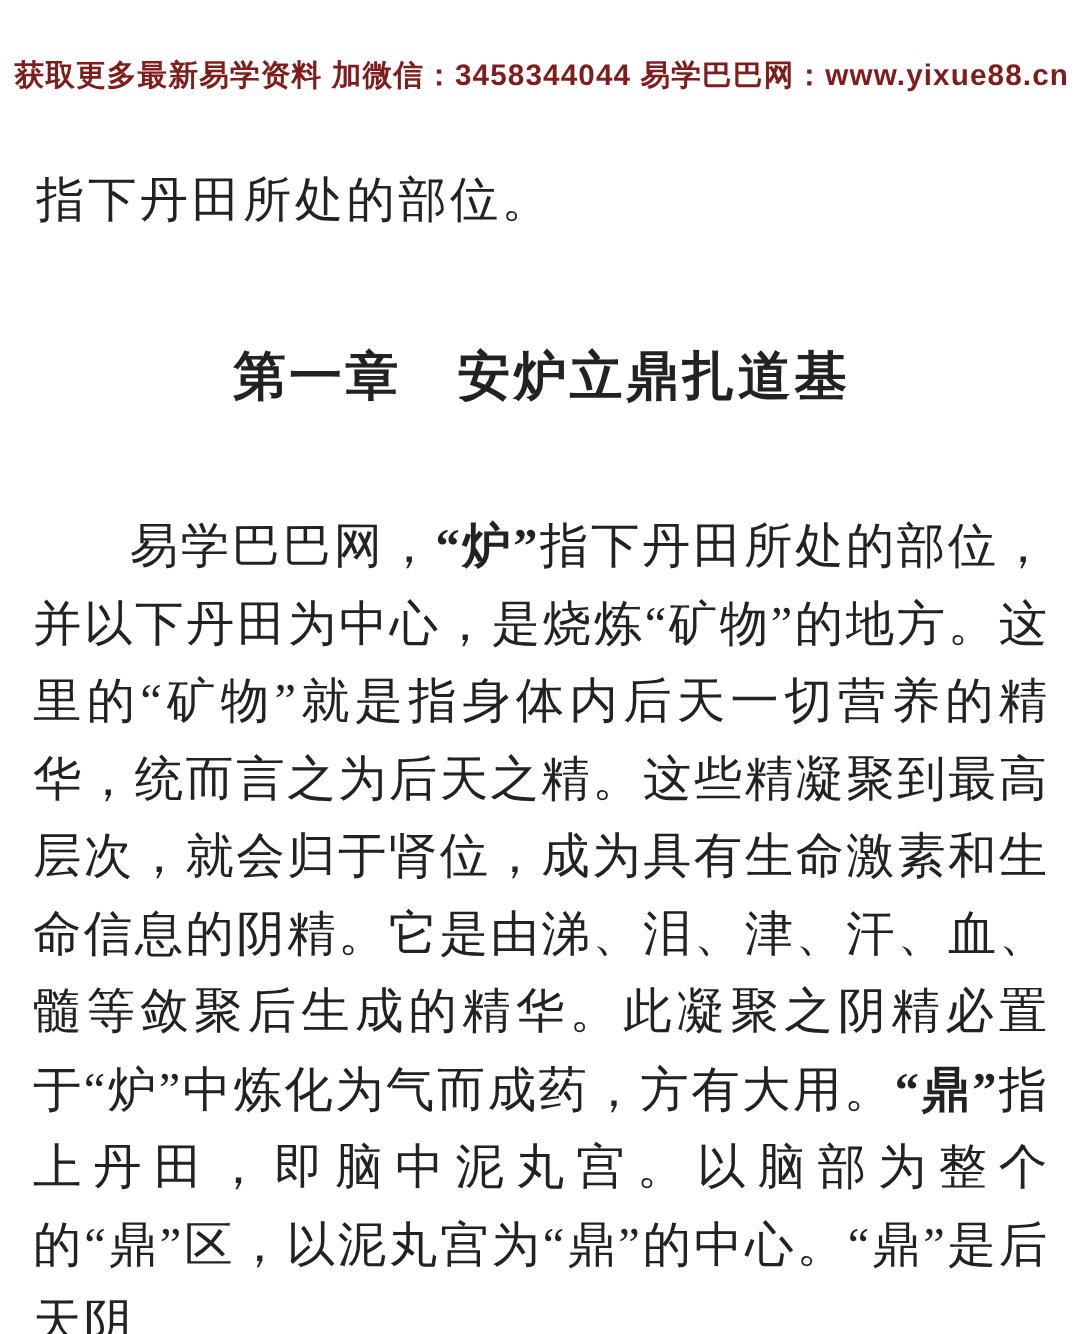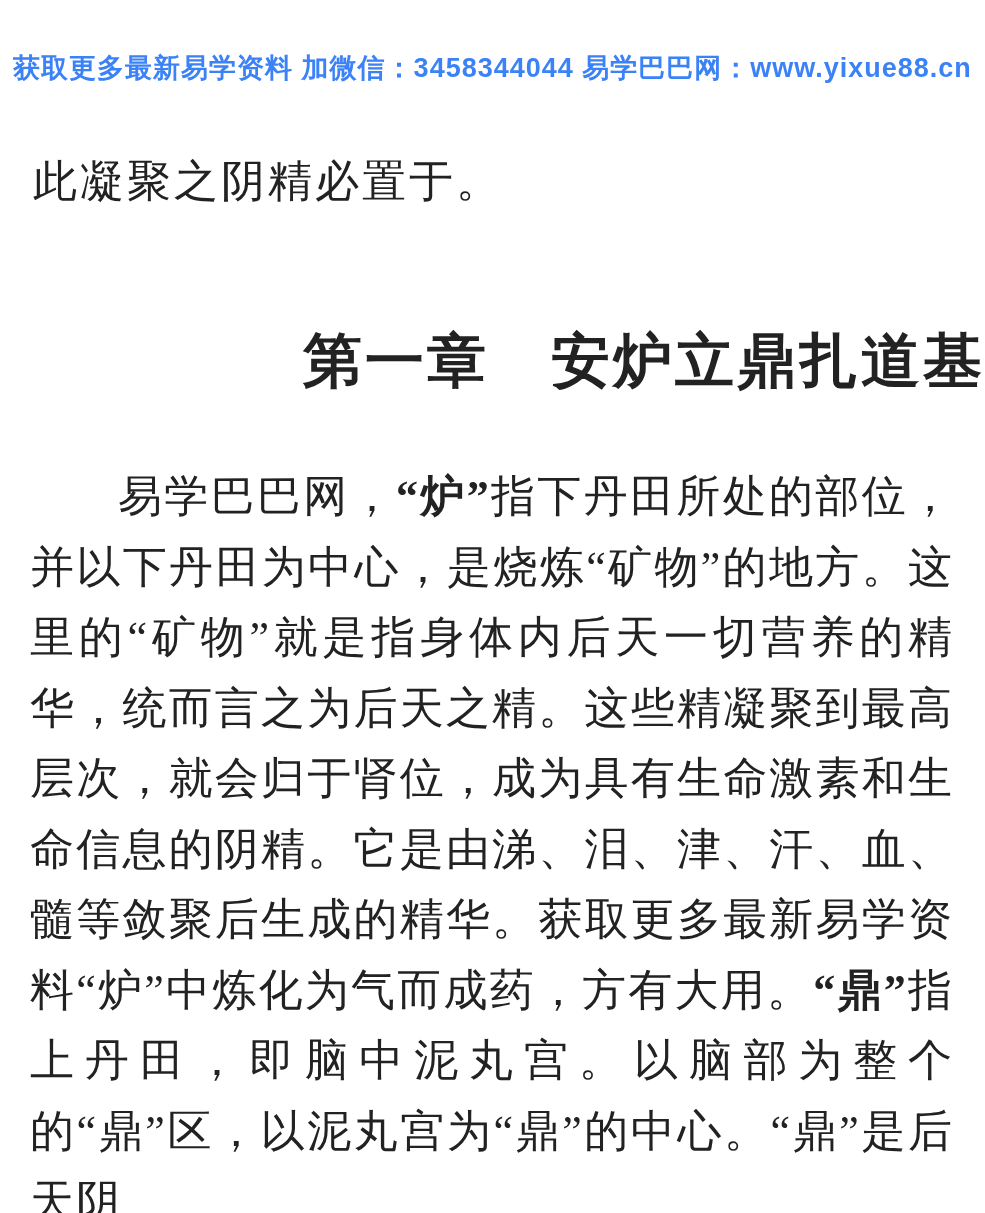--- a/index.html
+++ b/index.html
@@ -32,26 +32,26 @@
     position: absolute;
     top: 152px;
     left: 33px;
     margin: 0;
     font-size: 44px;
     letter-spacing: 3px;
     font-weight: 400;
   }
   .chapter-title {
     position: absolute;
-    top: 322px;
+    top: 310px;
     left: 0;
     width: 100%;
     margin: 0;
-    text-align: right;
-    font-size: 59px;
+    text-align: center;
+    font-size: 48px;
     font-weight: 700;
     letter-spacing: 3px;
     white-space: nowrap;
   }
   .body-paragraph {
     position: absolute;
     top: 462px;
     left: 30px;
     width: 924px;
     margin: 0;
@@ -65,23 +65,23 @@
   }
   .body-paragraph .bold {
     font-weight: 700;
   }
 </style>
 </head>
 <body>
 
 <div class="page" style="color: rgb(34, 34, 34);">
 
-  <div class="watermark-header" style="color: #3b82f6;">
+  <div class="watermark-header" style="color: #7f1d1d;">
     <span>获取更多最新易学资料 加微信：3458344044 易学巴巴网：www.yixue88.cn</span>
   </div>
 
-  <p class="intro-line">此凝聚之阴精必置于。</p>
+  <p class="intro-line">指下丹田所处的部位。</p>
 
   <h1 class="chapter-title">第一章　安炉立鼎扎道基</h1>
 
-  <p class="body-paragraph"><span>易学巴巴网，</span><span class="bold">“炉”</span><span>指下丹田所处的部位，并以下丹田为中心，是烧炼“矿物”的地方。这里的“矿物”就是指身体内后天一切营养的精华，统而言之为后天之精。这些精凝聚到最高层次，就会归于肾位，成为具有生命激素和生命信息的阴精。它是由涕、泪、津、汗、血、髓等敛聚后生成的精华。获取更多最新易学资料“炉”中炼化为气而成药，方有大用。</span><span class="bold">“鼎”</span><span>指上丹田，即脑中泥丸宫。以脑部为整个的“鼎”区，以泥丸宫为“鼎”的中心。“鼎”是后天阴</span></p>
+  <p class="body-paragraph"><span>易学巴巴网，</span><span class="bold">“炉”</span><span>指下丹田所处的部位，并以下丹田为中心，是烧炼“矿物”的地方。这里的“矿物”就是指身体内后天一切营养的精华，统而言之为后天之精。这些精凝聚到最高层次，就会归于肾位，成为具有生命激素和生命信息的阴精。它是由涕、泪、津、汗、血、髓等敛聚后生成的精华。此凝聚之阴精必置于“炉”中炼化为气而成药，方有大用。</span><span class="bold">“鼎”</span><span>指上丹田，即脑中泥丸宫。以脑部为整个的“鼎”区，以泥丸宫为“鼎”的中心。“鼎”是后天阴</span></p>
 
 </div>
 
 </body></html>

